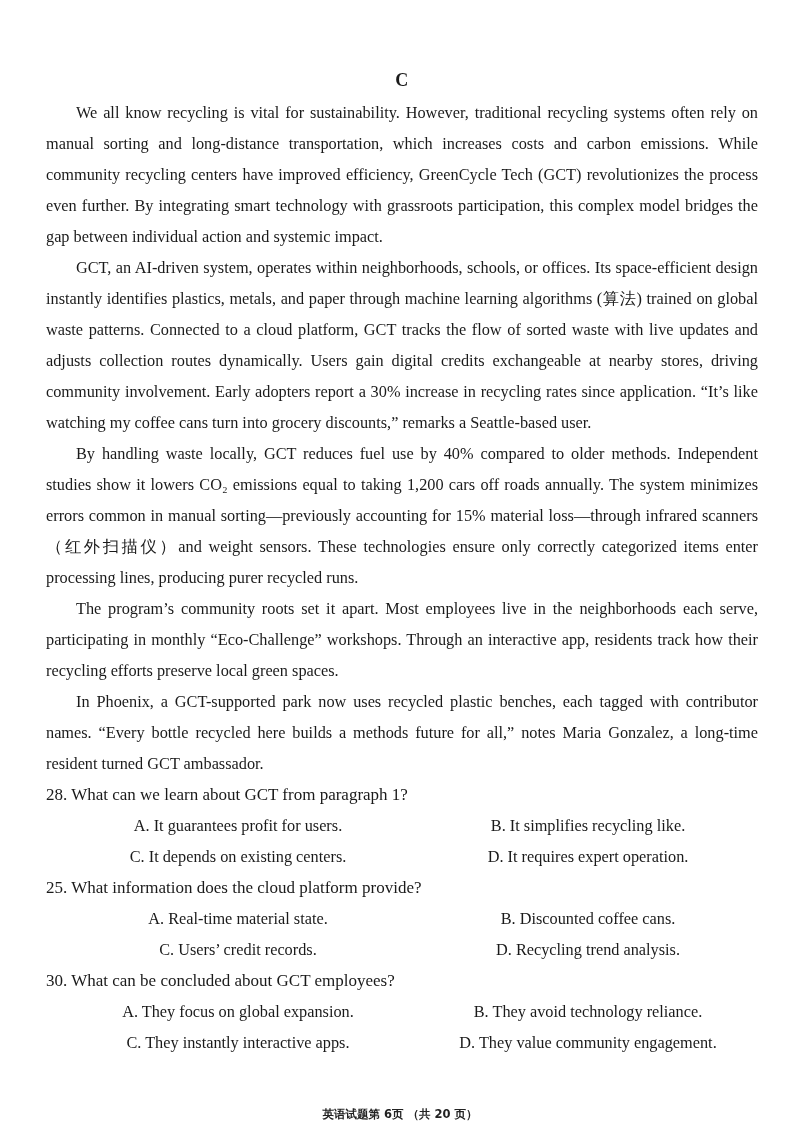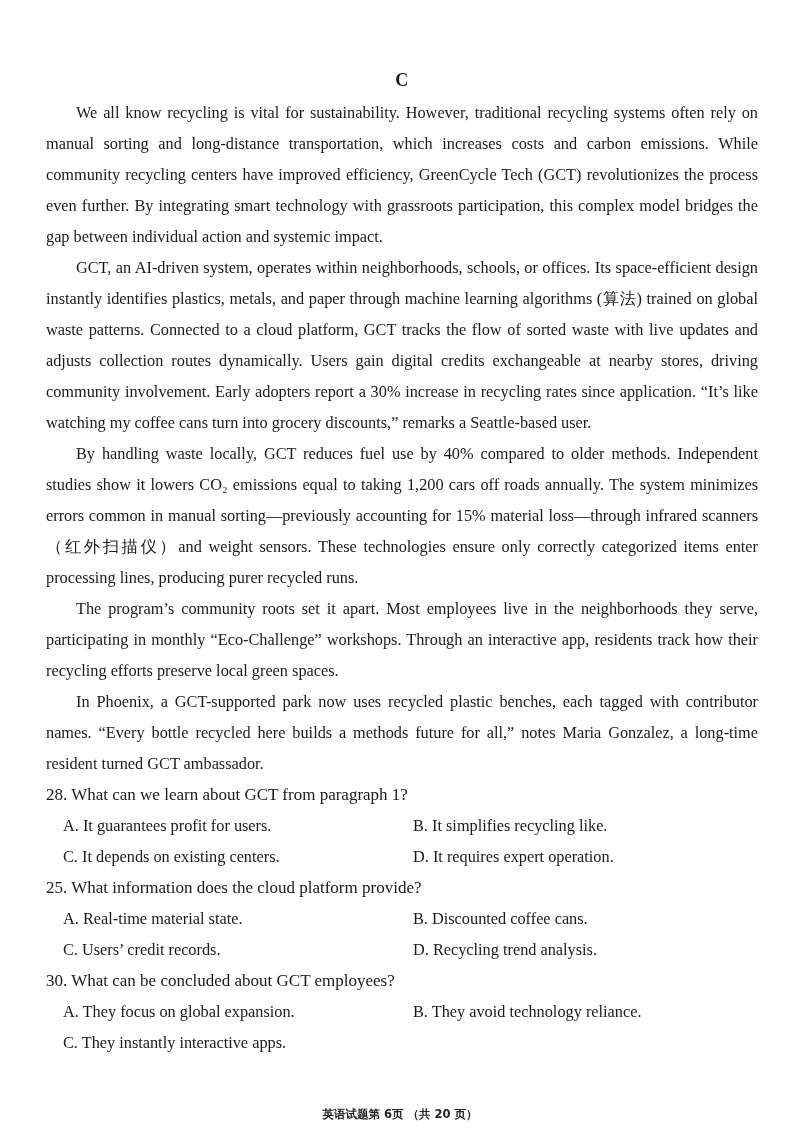--- a/index.html
+++ b/index.html
@@ -14,40 +14,40 @@
       margin: 0 0 6px 0; letter-spacing: 0.5px;
     }
     .para {
       font-size: 16.3px; line-height: 31px; margin: 0;
       text-align: justify; text-indent: 30px;
     }
     .question { margin-top: 0; }
     .q-stem { font-size: 17px; line-height: 31px; margin: 0; }
     .options {
       display: grid; grid-template-columns: 350px 350px;
-      padding-left: 17px; font-size: 16.3px; line-height: 31px;
+      padding-left: 17px; font-size: 16.3px; line-height: 31px; text-align: center;
     }
     .opt { white-space: nowrap; }
     .footer {
       position: absolute; left: 0; width: 800px; top: 1107px;
       text-align: center; font-size: 11.5px; font-weight: bold;
       font-family: "DejaVu Sans", sans-serif; color: #222;
     }
   </style>
 </head>
 <body>
 
 <div class="page">
   <div class="section-title">C</div>
 
   <div>
     <p class="para">We all know recycling is vital for sustainability. However, traditional recycling systems often rely on manual sorting and long-distance transportation, which increases costs and carbon emissions. While community recycling centers have improved efficiency, GreenCycle Tech (GCT) revolutionizes the process even further. By integrating smart technology with grassroots participation, this complex model bridges the gap between individual action and systemic impact.</p>
     <p class="para">GCT, an AI-driven system, operates within neighborhoods, schools, or offices. Its space-efficient design instantly identifies plastics, metals, and paper through machine learning algorithms (算法) trained on global waste patterns. Connected to a cloud platform, GCT tracks the flow of sorted waste with live updates and adjusts collection routes dynamically. Users gain digital credits exchangeable at nearby stores, driving community involvement. Early adopters report a 30% increase in recycling rates since application. “It’s like watching my coffee cans turn into grocery discounts,” remarks a Seattle-based user.</p>
     <p class="para">By handling waste locally, GCT reduces fuel use by 40% compared to older methods. Independent studies show it lowers CO₂ emissions equal to taking 1,200 cars off roads annually. The system minimizes errors common in manual sorting—previously accounting for 15% material loss—through infrared scanners（红外扫描仪）and weight sensors. These technologies ensure only correctly categorized items enter processing lines, producing purer recycled runs.</p>
-    <p class="para">The program’s community roots set it apart. Most employees live in the neighborhoods they serve, participating in monthly “Eco-Challenge” workshops. Through an interactive app, residents track how their recycling efforts preserve local green spaces.</p>
+    <p class="para">The program’s community roots set it apart. Most employees live in the neighborhoods each serve, participating in monthly “Eco-Challenge” workshops. Through an interactive app, residents track how their recycling efforts preserve local green spaces.</p>
     <p class="para">In Phoenix, a GCT-supported park now uses recycled plastic benches, each tagged with contributor names. “Every bottle recycled here builds a methods future for all,” notes Maria Gonzalez, a long-time resident turned GCT ambassador.</p>
   </div>
 
   <div class="question">
     <p class="q-stem">28. What can we learn about GCT from paragraph 1?</p>
     <div class="options">
       <span class="opt">A. It guarantees profit for users.</span>
       <span class="opt">B. It simplifies recycling like.</span>
       <span class="opt">C. It depends on existing centers.</span>
       <span class="opt">D. It requires expert operation.</span>
@@ -63,17 +63,18 @@
       <span class="opt">D. Recycling trend analysis.</span>
     </div>
   </div>
 
   <div class="question">
     <p class="q-stem">30. What can be concluded about GCT employees?</p>
     <div class="options">
       <span class="opt">A. They focus on global expansion.</span>
       <span class="opt">B. They avoid technology reliance.</span>
       <span class="opt">C. They instantly interactive apps.</span>
+      <span class="opt">D. They value community engagement.</span>
     </div>
   </div>
 </div>
 
 <div class="footer">英语试题第 6页 （共 20 页）</div>
 
 </body></html>

